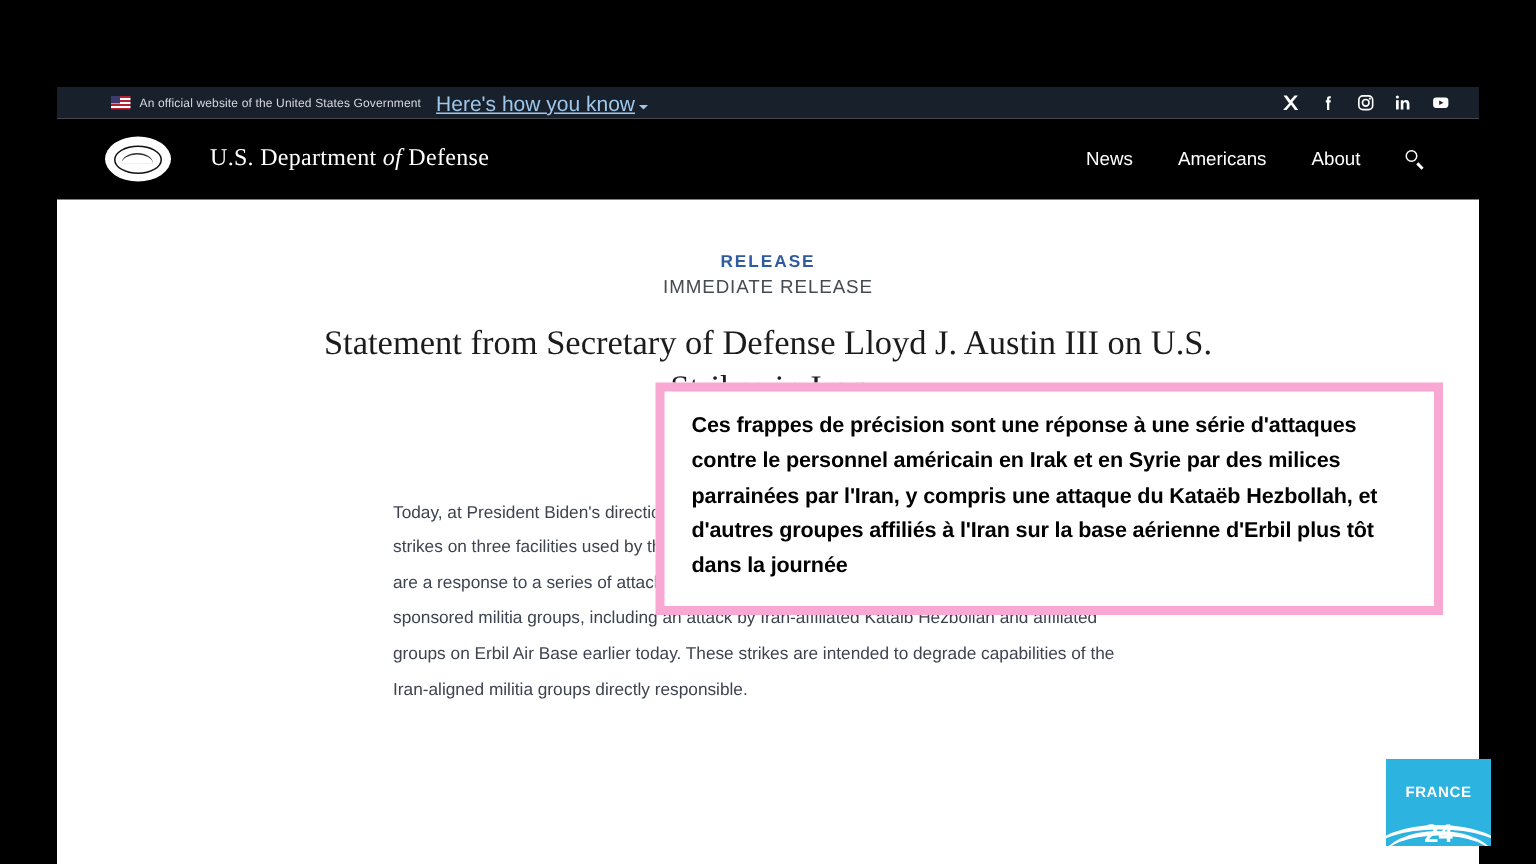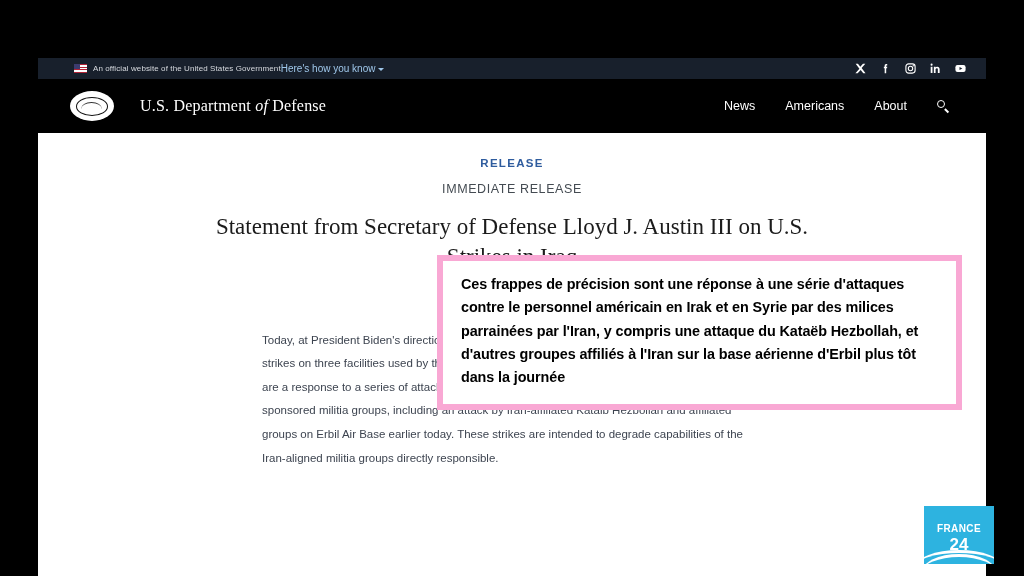--- a/index.html
+++ b/index.html
@@ -59,22 +59,23 @@
     background: #3c3b6e;
   }
   .gov-banner-text {
     color: #d6d9de;
     font-size: 8px;
     letter-spacing: 0.1px;
     white-space: nowrap;
   }
   .gov-banner-link {
     color: #9fc7ea;
-    font-size: 10px;
-    margin-left: 0;
+    font-size: 14px;
+    margin-left: 10px;
+    text-decoration: underline;
     white-space: nowrap;
   }
   .chev {
     display: inline-block;
     margin-left: 3px;
     border-left: 3px solid transparent;
     border-right: 3px solid transparent;
     border-top: 3.5px solid #9fc7ea;
     vertical-align: 1px;
   }
@@ -171,31 +172,31 @@
     content: "";
     position: absolute;
     left: 8.4px; top: 8.4px;
     width: 5px; height: 1.6px;
     background: #fff;
     transform: rotate(45deg);
     transform-origin: left center;
   }
   
   .article {
-    padding-top: 24px;
+    padding-top: 36px;
     text-align: center;
   }
   .release-kicker {
     color: #2f5c9e;
     font-size: 11.5px;
     font-weight: bold;
     letter-spacing: 1.3px;
   }
   .release-sub {
-    margin-top: 13px;
+    margin-top: 3px;
     color: #444b52;
     font-size: 12.5px;
     letter-spacing: 0.6px;
   }
   .headline {
     margin: 16px auto 0;
     width: 640px;
     color: #1b1b1b;
     font-family: "Liberation Serif", serif;
     font-size: 23px;
@@ -247,21 +248,21 @@
     font-weight: bold;
     letter-spacing: 0.4px;
     line-height: 1.05;
   }
   .f24-24 {
     text-align: center;
     color: #ffffff;
     font-size: 17px;
     font-weight: bold;
     line-height: 1;
-    margin-top: 1px;
+    margin-top: 12px;
   }
   .f24-swoosh {
     position: absolute;
     left: -8px;
     bottom: -20px;
     width: 86px;
     height: 34px;
     border-radius: 50%;
     border-top: 3px solid #ffffff;
     box-sizing: border-box;

